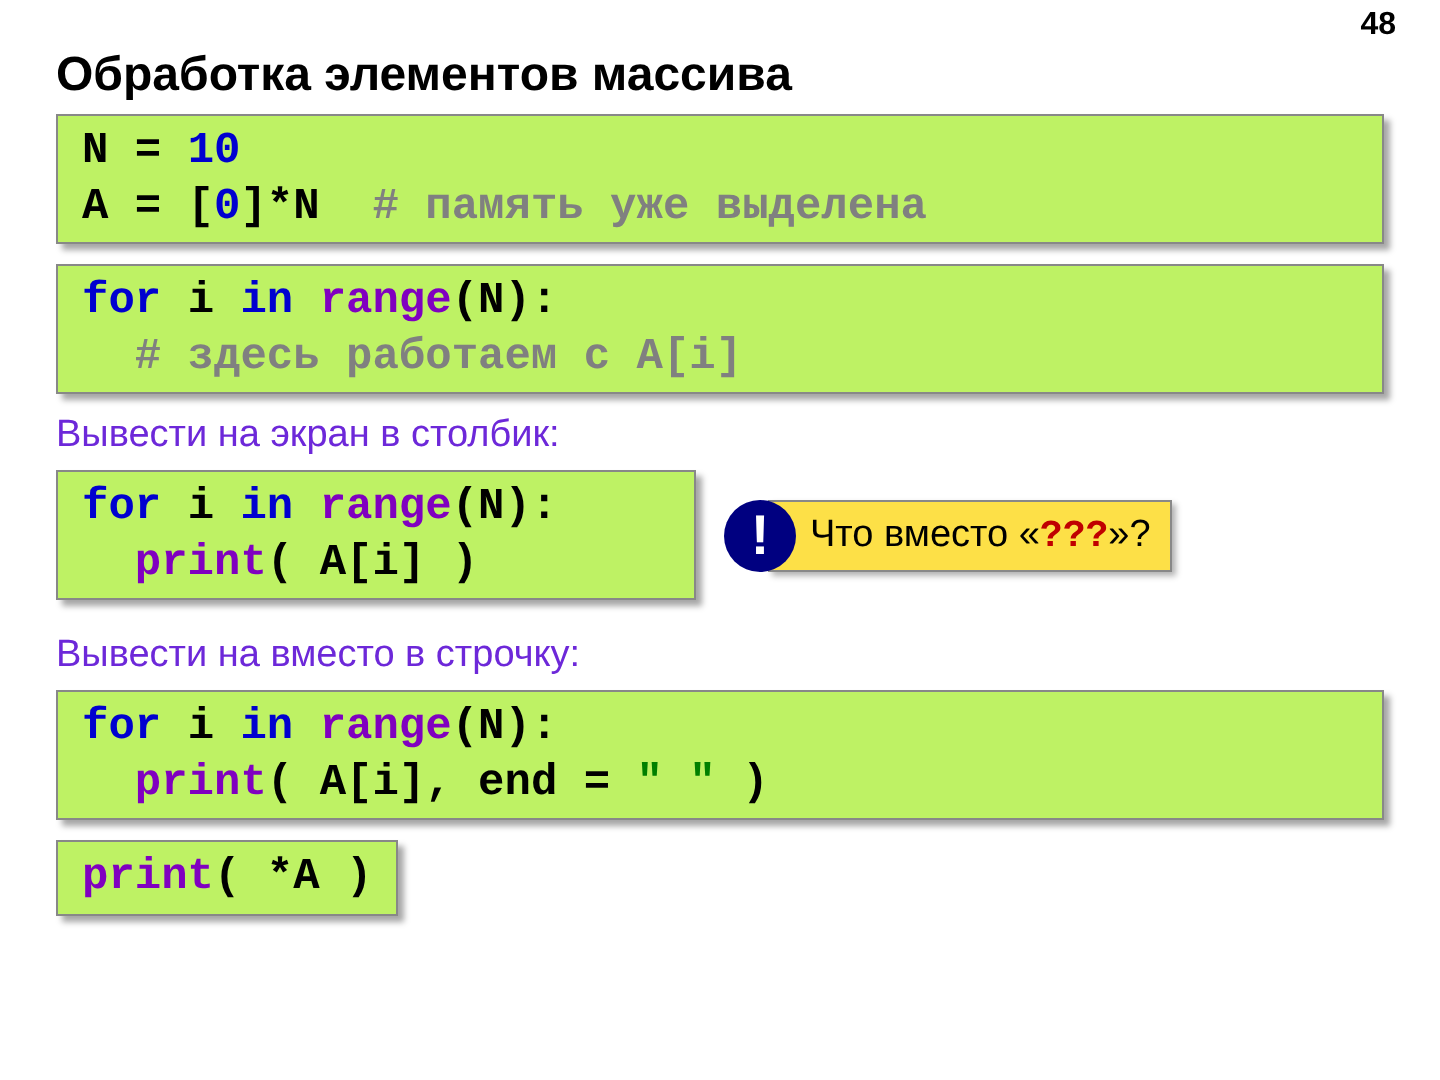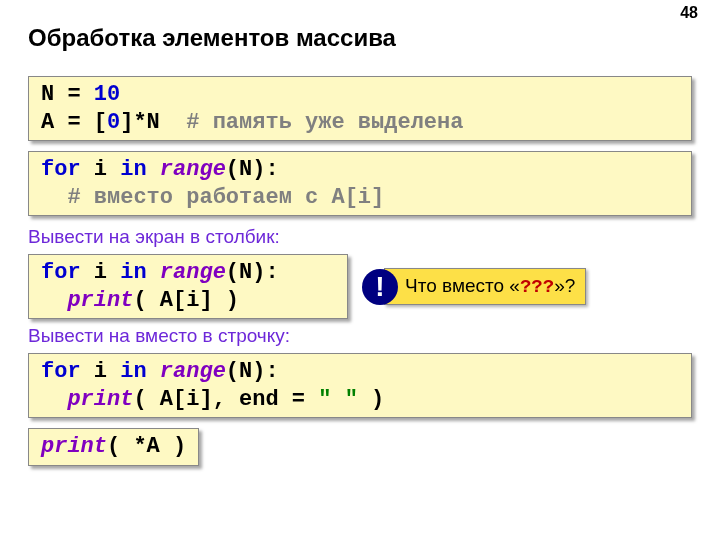--- a/index.html
+++ b/index.html
@@ -17,50 +17,50 @@
     top: 4px;
     right: 22px;
     font-size: 16px;
     font-weight: bold;
     color: #000;
   }
   .title {
     font-size: 24px;
     font-weight: bold;
     color: #000;
-    margin: 14px 0 24px 0;
+    margin: 14px 0 5px 0;
   }
   .code-box {
-    background: #fef9c3;
+    background: #bef264;
     border: 1px solid #888;
     box-shadow: 3px 3px 3px rgba(0,0,0,0.35);
     padding: 4px 12px 4px 12px;
     margin-bottom: 10px;
     font-family: "Courier New", monospace;
     font-size: 22px;
     font-weight: bold;
     white-space: pre;
     line-height: 1.25;
   }
   .subtitle {
     font-size: 19px;
     color: #6d28d9;
     margin: 6px 0 6px 0;
   }
   .row {
     display: flex;
     align-items: center;
     gap: 14px;
-    margin-bottom: 6px;
+    margin-bottom: 17px;
   }
   .mono { font-family: "Courier New", monospace; font-weight: bold; }
   .k-blue { color: #0000d0; }
   .k-green { color: #008000; }
   .k-red { color: #c00000; }
-  .k-purple { color: #8000c0; font-style: italic; }
+  .k-purple { color: #8000c0; }
   .k-grey { color: #808080; }
   .k-black { color: #000; }
   .callout {
     display: flex;
     align-items: center;
     position: relative;
   }
   .callout-circle {
     width: 36px;
     height: 36px;
@@ -91,21 +91,21 @@
 
 
 <div class="page-num">48</div>
 
 <div class="title">Обработка элементов массива</div>
 
 <div class="code-box"><span class="k-black">N = </span><span class="k-blue">10</span>
 <span class="k-black">A = [</span><span class="k-blue">0</span><span class="k-black">]*N  </span><span class="k-grey"># память уже выделена</span></div>
 
 <div class="code-box"><span class="k-blue">for </span><span class="k-black">i </span><span class="k-blue">in </span><span class="k-purple">range</span><span class="k-black">(N):</span>
-<span class="k-grey">  # вместо работаем с A[i]</span></div>
+<span class="k-grey">  # здесь работаем с A[i]</span></div>
 
 <div class="subtitle">Вывести на экран в столбик:</div>
 
 <div class="row">
   <div class="code-box" style="margin-bottom:0; flex:0 0 auto; min-width:320px;"><span class="k-blue">for </span><span class="k-black">i </span><span class="k-blue">in </span><span class="k-purple">range</span><span class="k-black">(N):</span>
 <span class="k-purple">  print</span><span class="k-black">( A[i] )</span></div>
 
   <div class="callout">
     <div class="callout-circle">!</div>
     <div class="callout-box"><span>Что вместо «</span><span class="mono k-red">???</span><span>»?</span></div>

